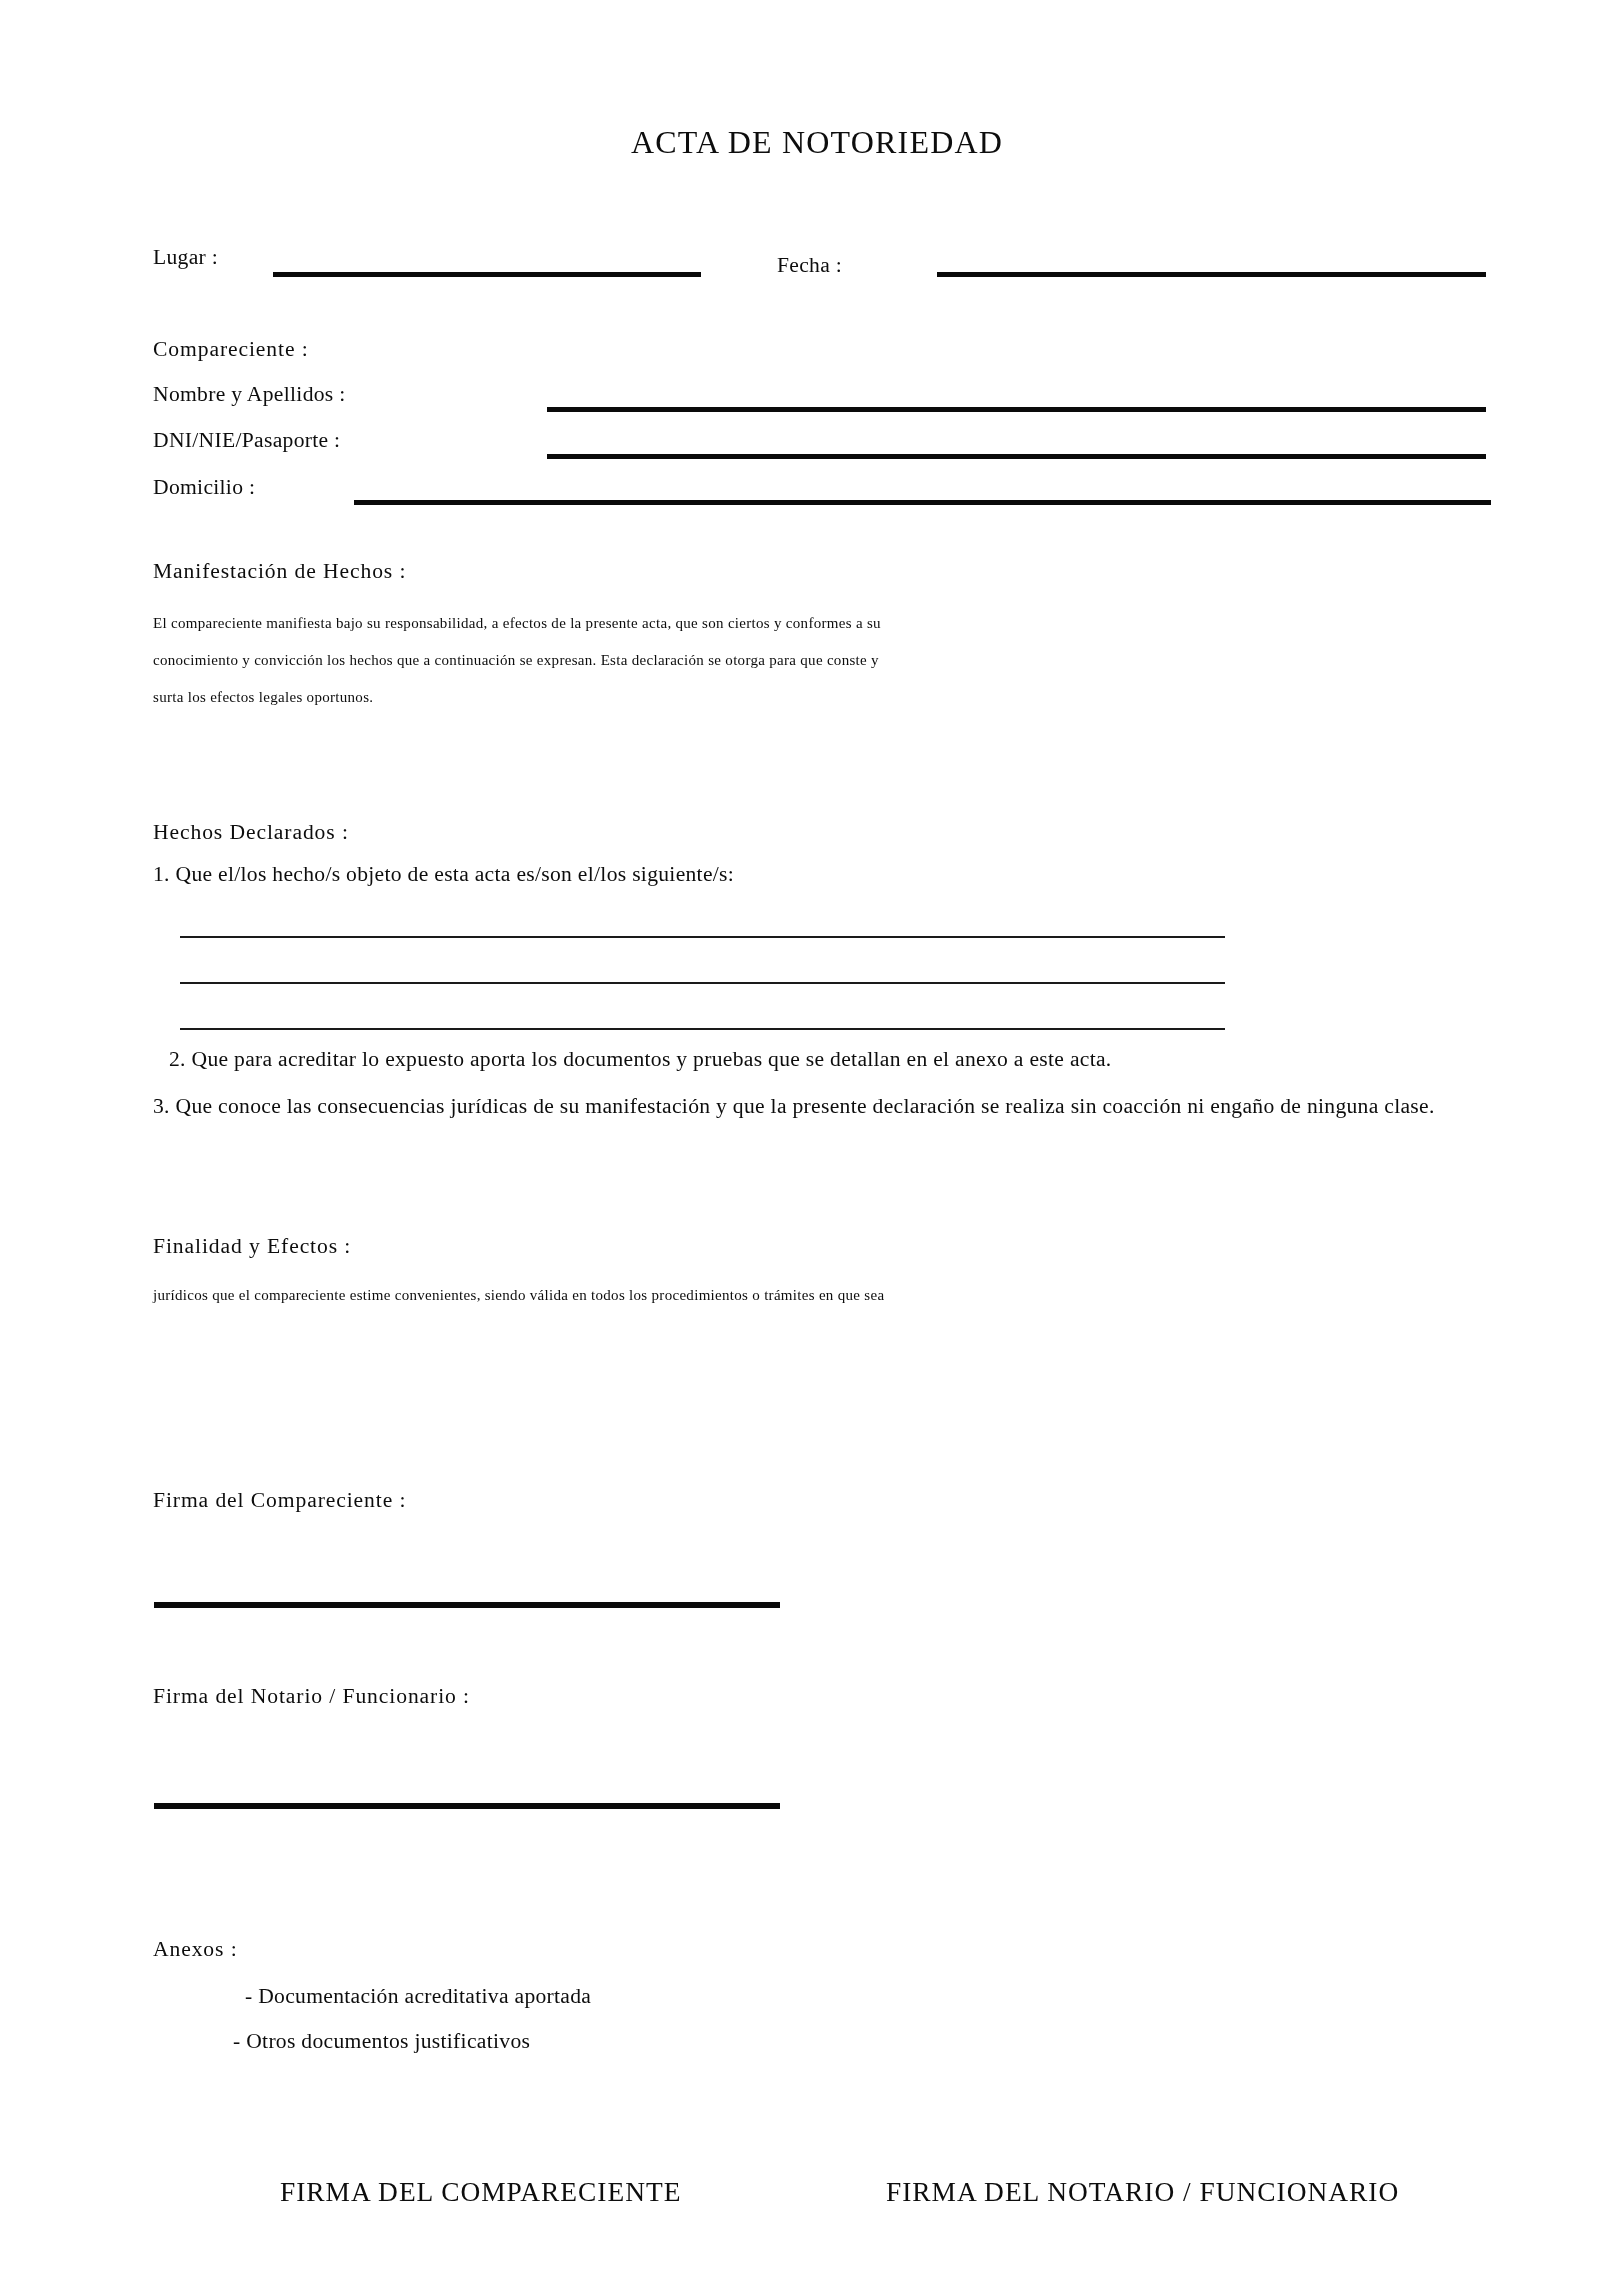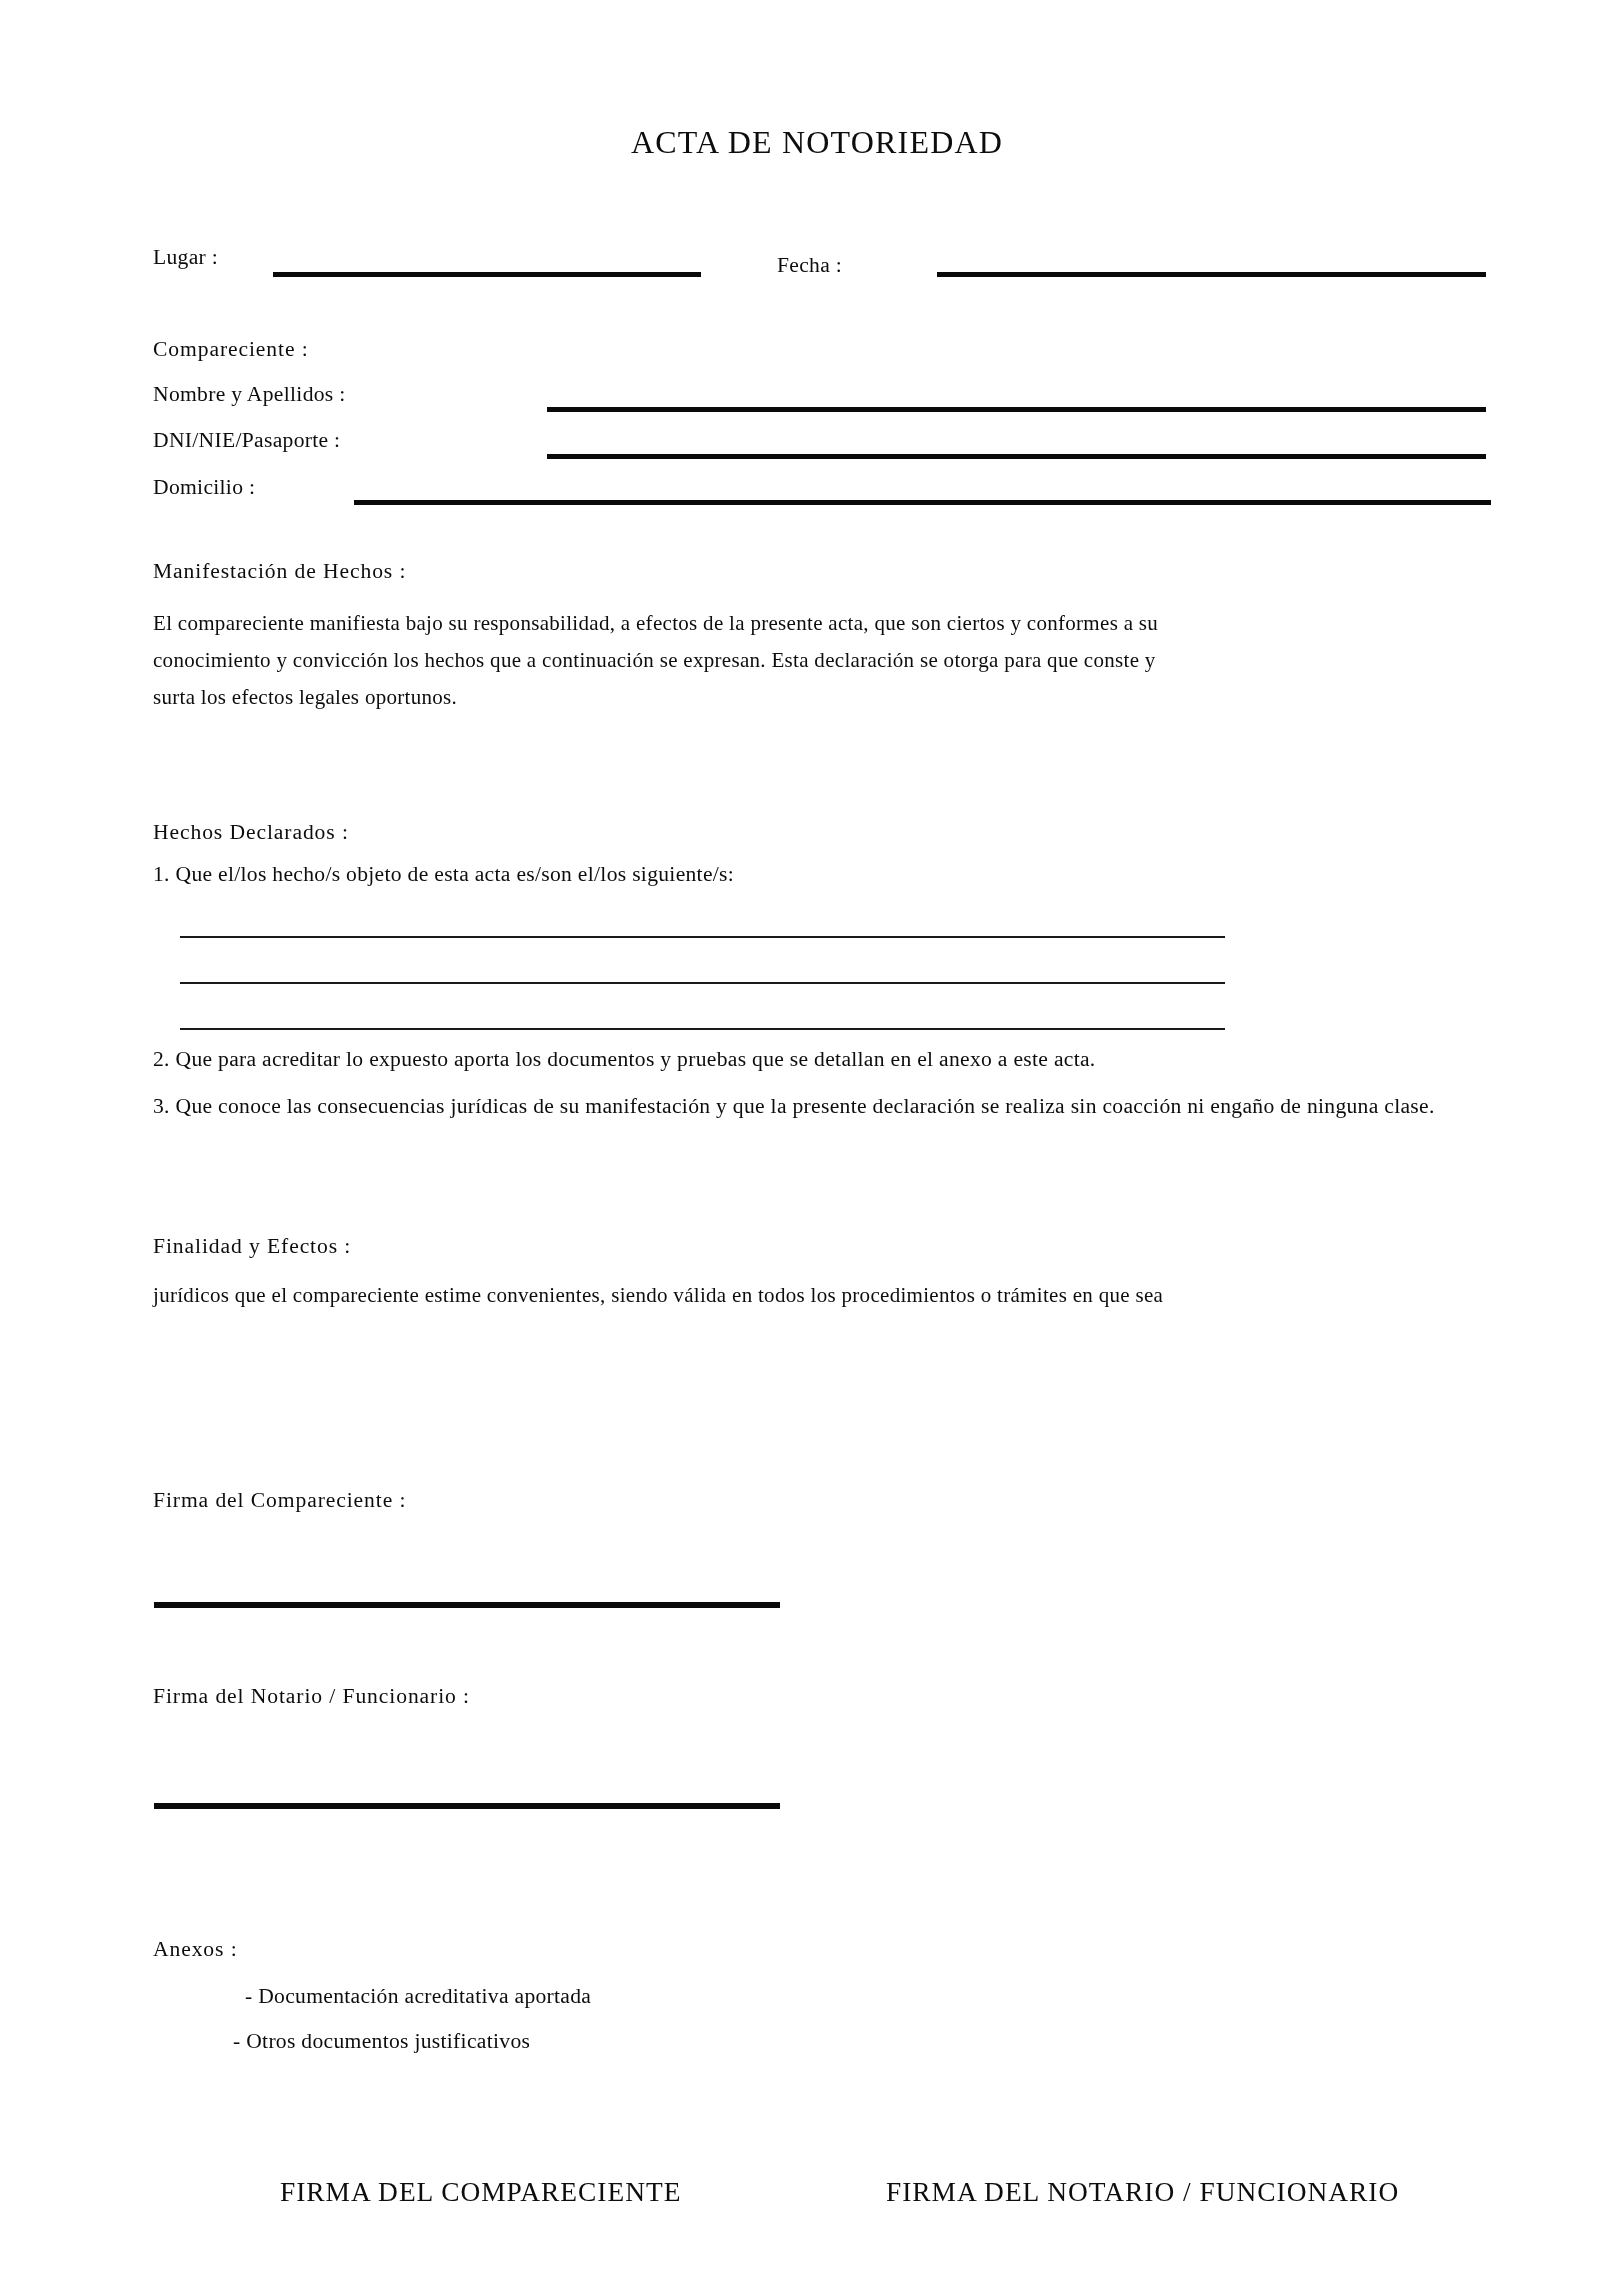--- a/index.html
+++ b/index.html
@@ -26,21 +26,21 @@
     position:absolute;
     left:0; top:126;
     width:100%;
     text-align:center;
     font-size:32px;
     line-height:39px;
     letter-spacing:1.2px;
     white-space:nowrap;
   }
   .doc-title { top:123px;padding-left:13px; }
-  .para { position:absolute; font-size:21px; line-height:37px; letter-spacing:0.3px; }
+  .para { position:absolute; font-size:15px; line-height:37px; letter-spacing:0.3px; }
   .para div { white-space:nowrap; }
   .rule {
     position:absolute;
     background:#0a0a0a;
   }
   .fill-rule { height:4.9px; }
   .sig-rule  { height:5.9px; }
   .u-rule    { height:2px; background:#1a1a1a; }
   .footer-label {
     position:absolute;
@@ -75,21 +75,21 @@
     <div>El compareciente manifiesta bajo su responsabilidad, a efectos de la presente acta, que son ciertos y conformes a su</div>
     <div>conocimiento y convicción los hechos que a continuación se expresan. Esta declaración se otorga para que conste y</div>
     <div>surta los efectos legales oportunos.</div>
   </div>
 
   <div class="t heading" style="left:153px; top:814px;">Hechos Declarados :</div>
   <div class="t" style="left:153px; top:856px;">1. Que el/los hecho/s objeto de esta acta es/son el/los siguiente/s:</div>
   <div class="rule u-rule" style="left:180px; top:936px; width:1045px;"></div>
   <div class="rule u-rule" style="left:180px; top:982px; width:1045px;"></div>
   <div class="rule u-rule" style="left:180px; top:1028px; width:1045px;"></div>
-  <div class="t" style="left:153px; top:1041px;">2. Que para acreditar lo expuesto aporta los documentos y pruebas que se detallan en el anexo a este acta.</div>
+  <div class="t" style="left:169px; top:1041px;">2. Que para acreditar lo expuesto aporta los documentos y pruebas que se detallan en el anexo a este acta.</div>
   <div class="t" style="left:153px; top:1088px; max-width:1468px; overflow:hidden;">3. Que conoce las consecuencias jurídicas de su manifestación y que la presente declaración se realiza sin coacción ni engaño de ninguna clase.</div>
 
   <div class="t heading" style="left:153px; top:1228px;">Finalidad y Efectos :</div>
   <div class="para" style="left:153px; top:1277px;">
     <div>jurídicos que el compareciente estime convenientes, siendo válida en todos los procedimientos o trámites en que sea</div>
   </div>
 
   <div class="t heading" style="left:153px; top:1482px;">Firma del Compareciente :</div>
   <div class="rule sig-rule" style="left:154px; top:1602px; width:626px;"></div>
   <div class="t heading" style="left:153px; top:1678px;">Firma del Notario / Funcionario :</div>

